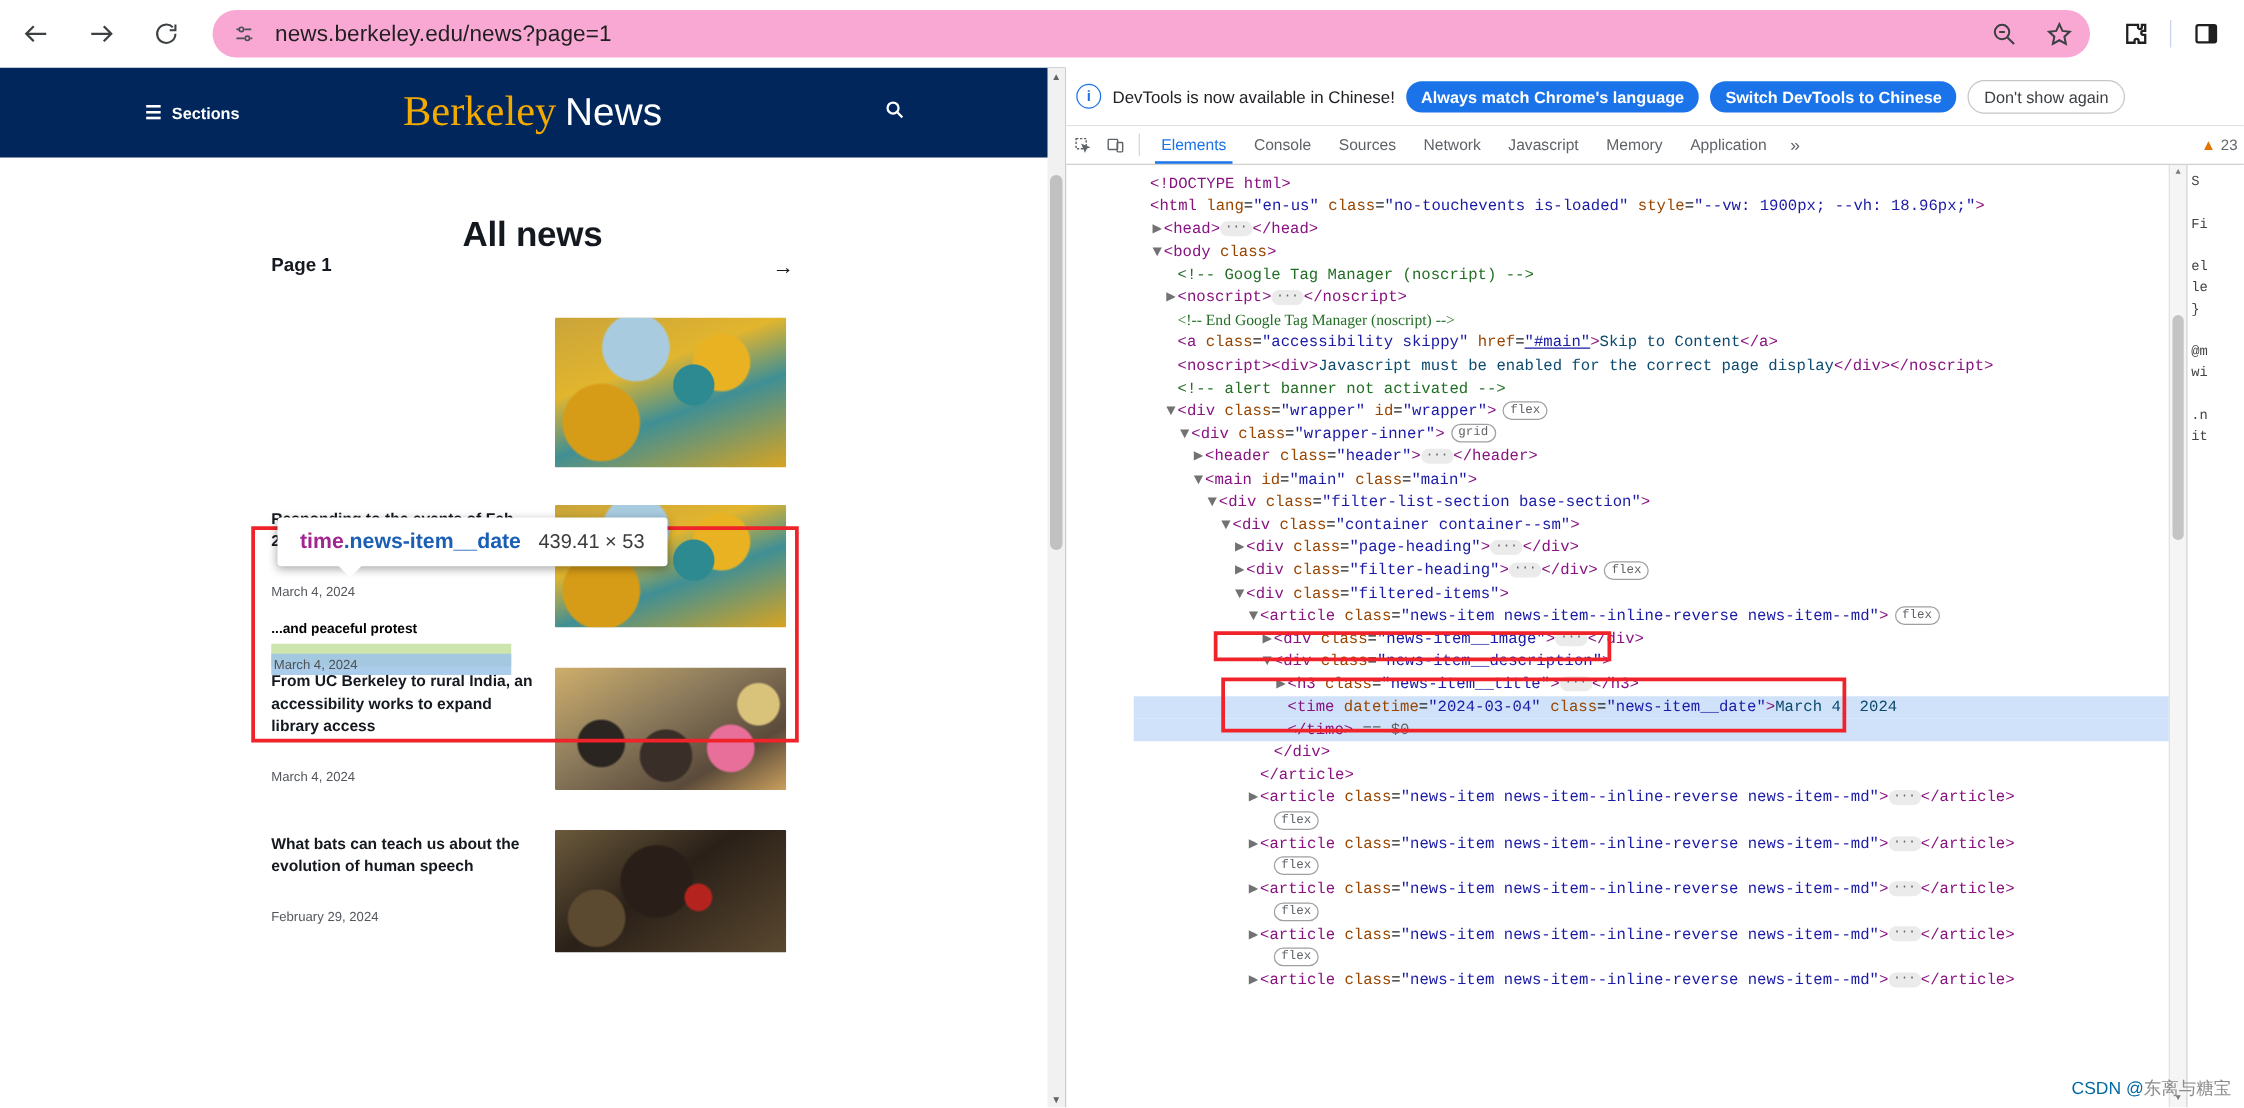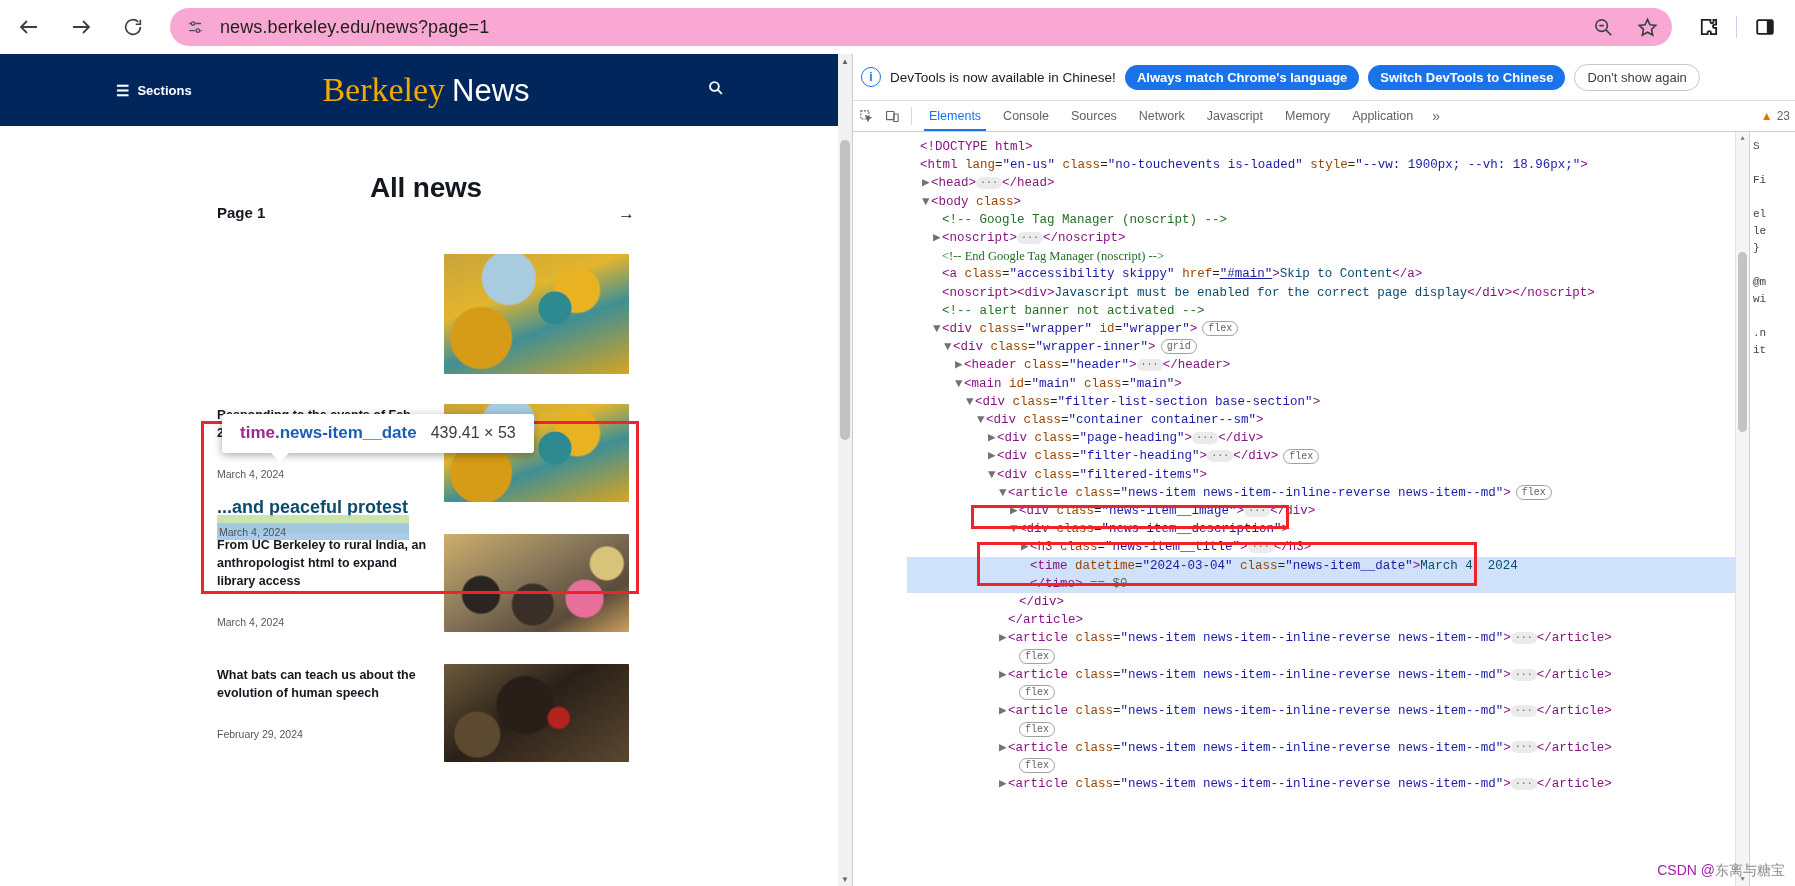--- a/index.html
+++ b/index.html
@@ -89,21 +89,21 @@
   }
   .tooltip .tag{font-size:17px;font-weight:bold;}
   .tooltip .tag .t1{color:#a1268e;}
   .tooltip .tag .t2{color:#1a5fb4;}
   .tooltip .dim{font-size:16px;color:#3c3c3c;}
   .tooltip:after{
     content:"";position:absolute;left:48px;bottom:-9px;width:0;height:0;
     border-left:10px solid transparent;border-right:10px solid transparent;border-top:10px solid #fff;
   }
   .date-over{position:absolute;z-index:27;font-size:10.5px;color:#4c5258;}
-  .ghost-title{position:absolute;z-index:20;font-size:18px;font-weight:bold;color:#0c4a6e;}
+  .ghost-title{position:absolute;z-index:20;font-size:11px;font-weight:bold;color:#000000;}
 
   
   .vp-scroll{position:absolute;right:0;top:0;width:14px;height:832px;background:#f1f1f1;}
   .vp-scroll .thumb{position:absolute;left:2px;top:86px;width:10px;height:300px;background:#c1c1c1;border-radius:5px;}
   .vp-scroll .up,.vp-scroll .dn{position:absolute;left:0;width:14px;height:14px;color:#5f6368;font-size:8px;display:flex;align-items:center;justify-content:center;}
   .vp-scroll .up{top:0;} .vp-scroll .dn{bottom:0;}
 
   
   .devtools{position:absolute;left:852px;top:54px;width:943px;height:832px;background:#ffffff;border-left:1px solid #cdcdcd;display:flex;flex-direction:column;}
   .dt-banner{height:46px;background:#ffffff;border-bottom:1px solid #e0e0e0;display:flex;align-items:center;padding:0 8px;gap:9px;}
@@ -138,21 +138,21 @@
   .dollar{color:#5f6368;}
 
   .dom-scroll{position:absolute;right:0;top:0;width:13px;height:100%;background:#f5f5f5;border-left:1px solid #e2e2e2;}
   .dom-scroll .thumb{position:absolute;left:2px;top:120px;width:9px;height:180px;background:#c4c4c4;border-radius:5px;}
   .dom-scroll .up,.dom-scroll .dn{position:absolute;left:0;width:13px;height:13px;display:flex;align-items:center;justify-content:center;color:#7a7a7a;font-size:7px;}
   .dom-scroll .up{top:0;} .dom-scroll .dn{bottom:0;}
 
   .styles-pane{width:40px;border-left:1px solid #d0d0d0;font-family:"Liberation Mono", monospace;font-size:11px;color:#444;padding:6px 3px;overflow:hidden;white-space:pre;line-height:17px;}
 
   .watermark{position:absolute;right:10px;bottom:6px;font-size:14px;color:#8a8a8a;z-index:60;}
-  .wm-red{color:#a21caf;}
+  .wm-red{color:#0369a1;}
 </style>
 </head>
 <body>
 
 <div class="app">
 
   <div class="toolbar">
     <div class="nav-btn">
       <svg width="24" height="24" viewBox="0 0 24 24" fill="none" stroke="currentColor" stroke-width="1.8">
           <path d="M20 12H4M10 6l-6 6 6 6"></path>
@@ -249,21 +249,21 @@
         <div class="news-item">
           <div class="news-desc">
             <h3 class="news-title">Responding to the events of Feb. 26</h3>
             <div class="news-date">March 4, 2024</div>
           </div>
           <div class="news-thumb ph-campanile"></div>
         </div>
 
         <div class="news-item">
           <div class="news-desc">
-            <h3 class="news-title">From UC Berkeley to rural India, an anthropologist html to expand library access</h3>
+            <h3 class="news-title">From UC Berkeley to rural India, an accessibility works to expand library access</h3>
             <div class="news-date">March 4, 2024</div>
           </div>
           <div class="news-thumb ph-library"></div>
         </div>
 
         <div class="news-item">
           <div class="news-desc">
             <h3 class="news-title">What bats can teach us about the evolution of human speech</h3>
             <div class="news-date">February 29, 2024</div>
           </div>

